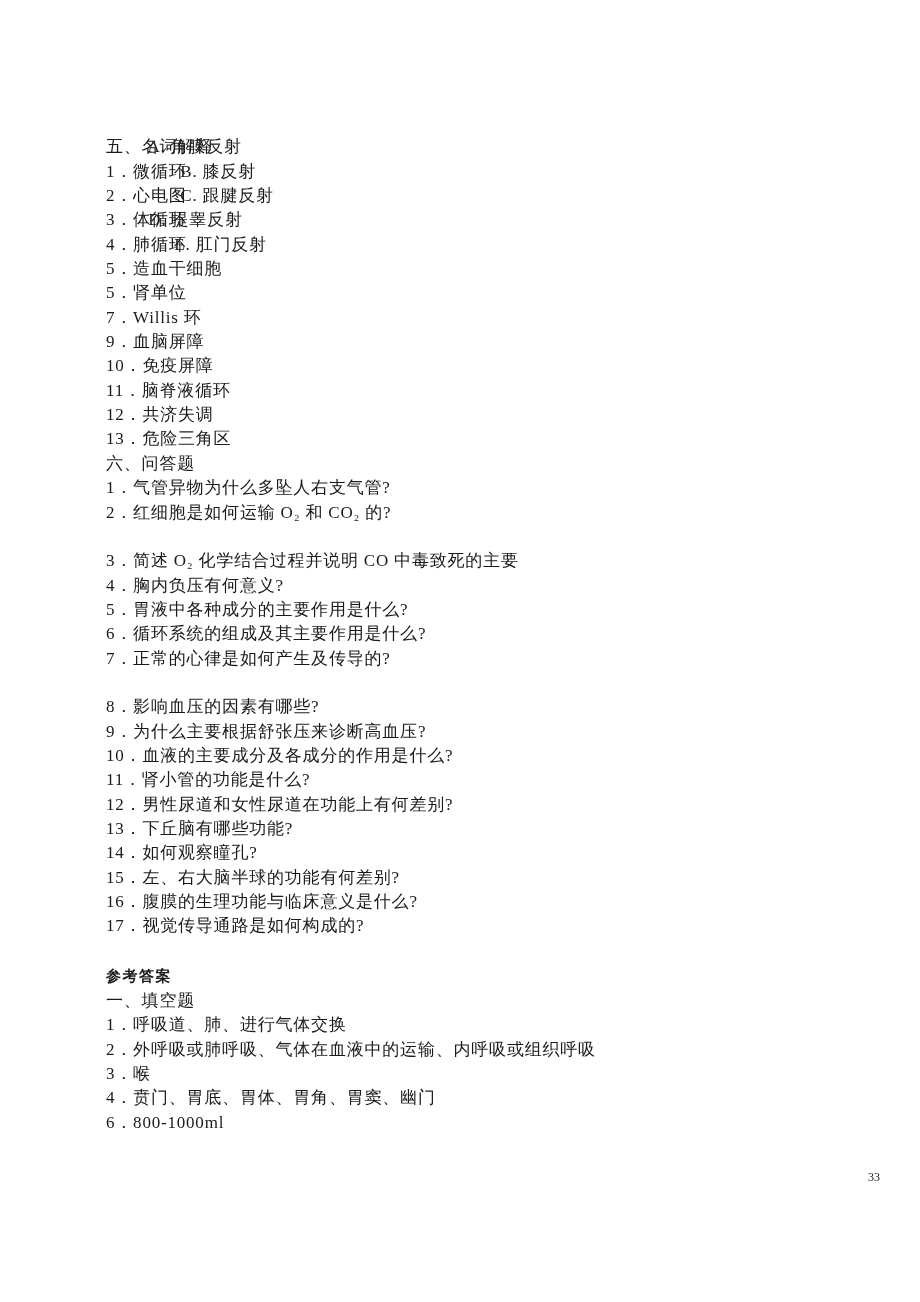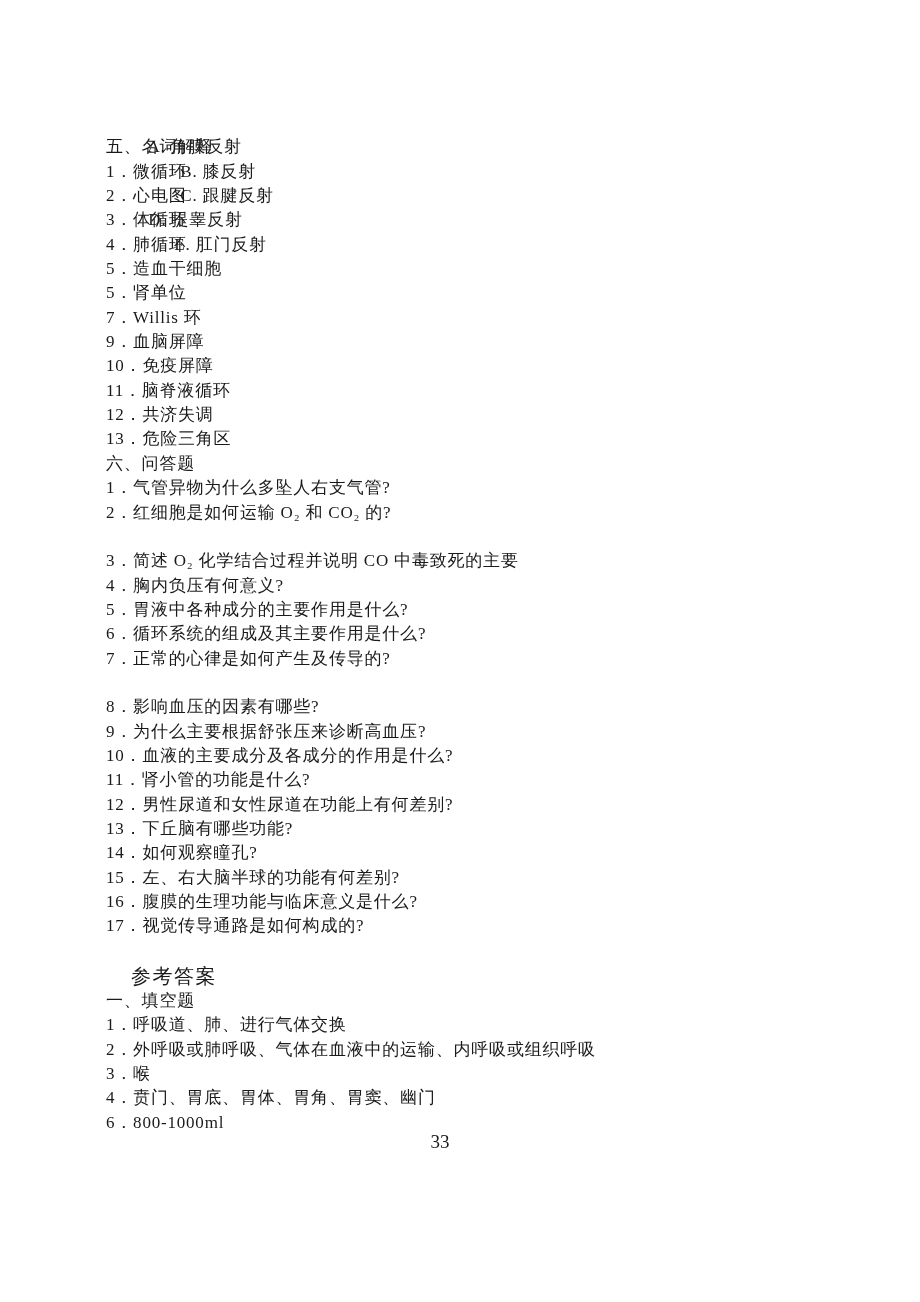--- a/index.html
+++ b/index.html
@@ -30,34 +30,33 @@
   }
   .blank { }
   .options-row {
     padding-left: 12px;
   }
   .opt-b { margin-left: 32px; }
   .opt-c { margin-left: 32px; }
   .opt-d { }
   .opt-e { margin-left: 26px; }
   .ref-heading {
-    font-size: 20px;
-    font-weight: 400;
+    font-size: 15px;
+    font-weight: 700;
     letter-spacing: 1.5px;
     height: 26px;
     line-height: 26px;
-    margin-left: 25px;
   }
   .page-number {
     position: absolute;
-    top: 1131px;
+    top: 1170px;
     left: 0;
     width: 880px;
-    text-align: center;
-    font-size: 19px;
+    text-align: right;
+    font-size: 12px;
   }
 </style>
 </head>
 <body>
 
 <div class="page">
   <div class="doc">
 
     <div class="line options-row">
       <span>A. 角膜反射</span>

